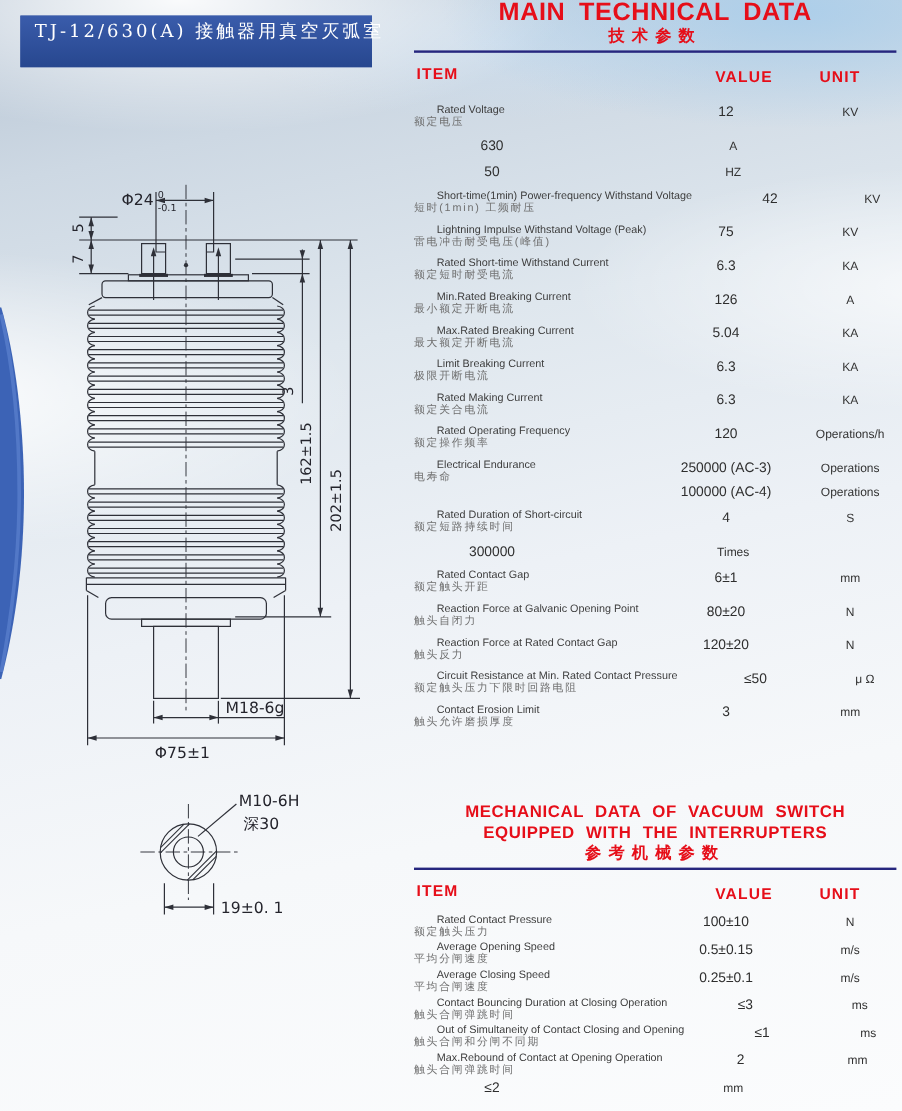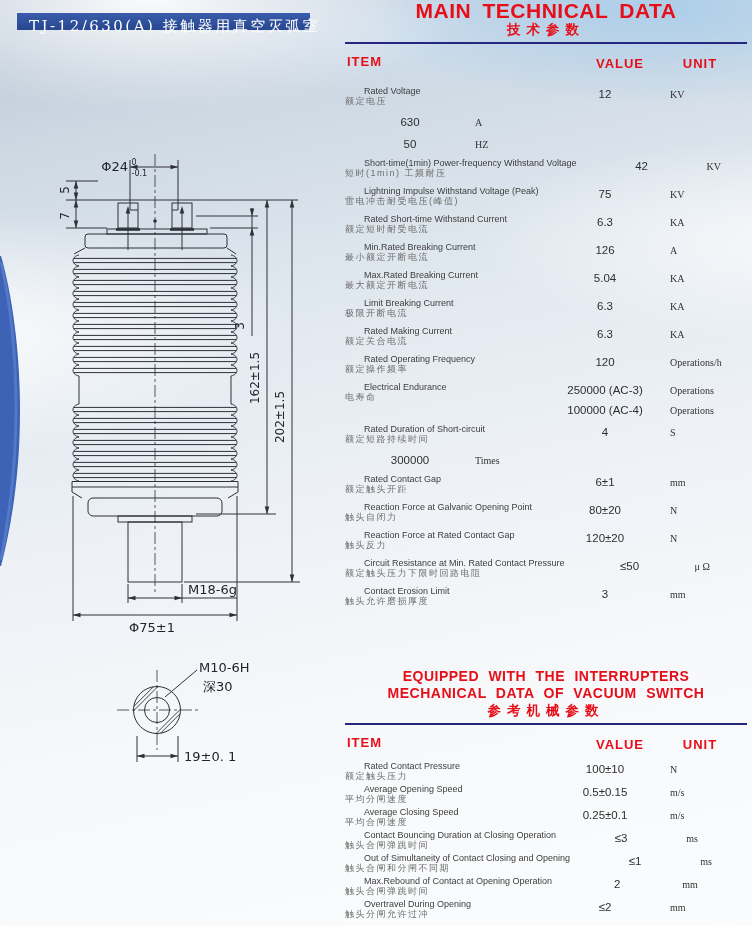--- a/index.html
+++ b/index.html
@@ -12,21 +12,21 @@
     background:
       radial-gradient(ellipse 420px 140px at 88% 1%, rgba(167,205,235,.85), rgba(167,205,235,0) 70%),
       radial-gradient(ellipse 500px 170px at 20% 0%, rgba(255,255,255,.92), rgba(255,255,255,0) 65%),
       radial-gradient(ellipse 300px 90px at 55% 4%, rgba(205,222,238,.8), rgba(205,222,238,0) 70%),
       radial-gradient(ellipse 620px 210px at -10% 36%, rgba(255,255,255,.95), rgba(255,255,255,0) 60%),
       radial-gradient(ellipse 520px 170px at 105% 26%, rgba(255,255,255,.7), rgba(255,255,255,0) 60%),
       linear-gradient(168deg,#b7c5d4 0%,#cdd8e3 14%,#dfe7ee 32%,#edf1f6 52%,#f6f8fa 72%,#fbfcfd 100%);
   }
   
   .banner{
-    position:absolute; left:17px; top:13px; width:281px; height:17px;
+    position:absolute; left:17px; top:13px; width:281px; height:43px;
     background:linear-gradient(180deg,#3a5cab,#27478f);
     background-color:var(--banner);
     color:#fff; font-family:"DejaVu Serif","Liberation Serif",serif;
     font-size:15px; line-height:27px; letter-spacing:2.5px; padding-left:12px;
     white-space:nowrap;
   }
   
   .swoosh{position:absolute; left:0; top:256px; width:24px; height:310px;}
   
   .drawing{position:absolute; left:0; top:140px; width:340px; height:660px;}
@@ -55,21 +55,21 @@
   .h-val{left:210px; width:130px; text-align:center; top:12px;}
   .h-unit{left:308px; width:94px; text-align:center; top:12px;}
   .t-row{display:flex; align-items:flex-start; margin-bottom:7px;}
   .t2 .t-row{margin-bottom:2.5px;}
   .t-lbl{flex:0 0 195px; white-space:nowrap; overflow:visible;}
   .t-en{font-size:9px; line-height:10px; color:#3d3d3d;padding-left:19px;}
   .t-cn{font-size:9px; line-height:11px; color:#6f6f6f; letter-spacing:1.5px;}
   .t2 .t-cn{line-height:10.5px;}
   .t-val{flex:0 0 130px; margin-left:0; text-align:center; font-size:11.5px; color:#2e2e2e; line-height:12px; padding-top:2px;}
   .t-val .v2{margin-top:8px;}
-  .t-unit{flex:1; text-align:left; font-size:10px; color:#333; line-height:12px; padding-top:3px;font-family:Liberation Serif, serif;}
+  .t-unit{flex:1; text-align:center; font-size:10px; color:#333; line-height:12px; padding-top:3px;}
   .t-unit .u2{margin-top:8px;}
 </style>
 </head>
 <body>
 
 <svg class="swoosh" viewBox="0 0 24 310" aria-hidden="true">
   <path d="M1,0 C12,38 20,95 20,155 C20,215 12,268 1,310 L0,310 L0,0 Z" fill="#3c63b6"></path>
   <path d="M1,6 C10,45 16,98 16,155 C16,212 9,262 1,304" stroke="#5b82cf" stroke-width="3" fill="none" opacity="0.7"></path>
 </svg>
 
@@ -492,22 +492,22 @@
           <div class="t-v">3</div>
         </div>
         <div class="t-unit">
           <div class="t-u">mm</div>
         </div>
       </div>
     </div>
 </section>
 
 <section class="tbl t2">
+  <h2 class="tt">MECHANICAL DATA OF VACUUM SWITCH</h2>
   <h2 class="tt">EQUIPPED WITH THE INTERRUPTERS</h2>
-  <h2 class="tt">MECHANICAL DATA OF VACUUM SWITCH</h2>
   <h3 class="tt-cn">参考机械参数</h3>
   <div class="rule"></div>
   <div class="heads">
     <span class="hd h-item">ITEM</span>
     <span class="hd h-val">VALUE</span>
     <span class="hd h-unit">UNIT</span>
   </div>
   <div id="t2-rows">
       <div class="t-row">
         <div class="t-lbl">
@@ -575,24 +575,20 @@
           <div class="t-cn">触头合闸弹跳时间</div>
         </div>
         <div class="t-val">
           <div class="t-v">2</div>
         </div>
         <div class="t-unit">
           <div class="t-u">mm</div>
         </div>
       </div>
       <div class="t-row">
-        <div class="t-lbl">
-          <div class="t-en">Overtravel During Opening</div>
-          <div class="t-cn">触头分闸允许过冲</div>
-        </div>
         <div class="t-val">
           <div class="t-v">≤2</div>
         </div>
         <div class="t-unit">
           <div class="t-u">mm</div>
         </div>
       </div>
     </div>
 </section>
 

